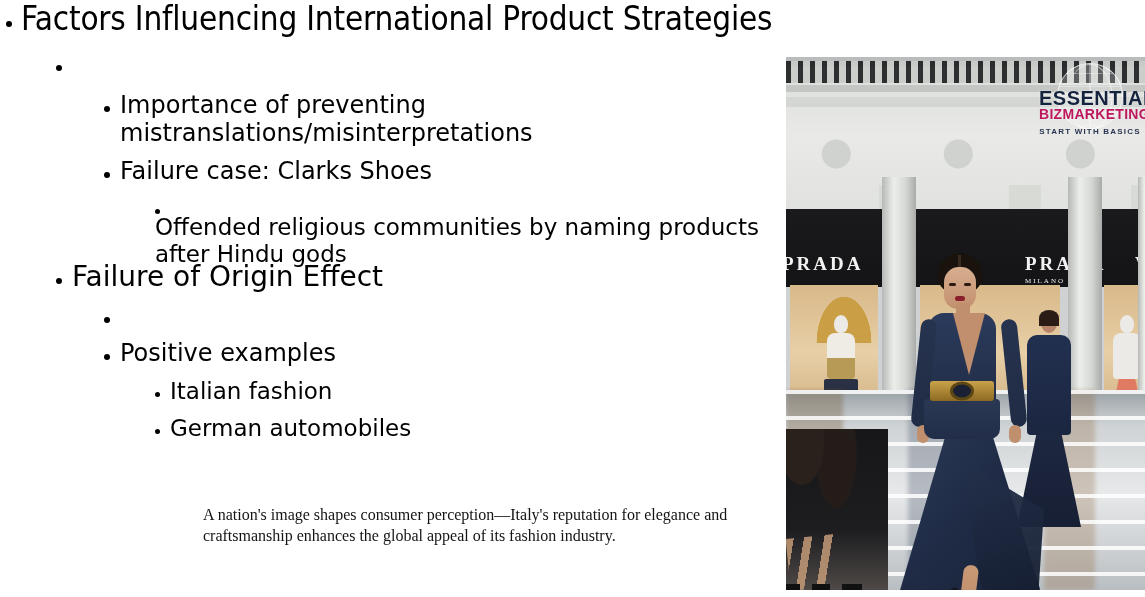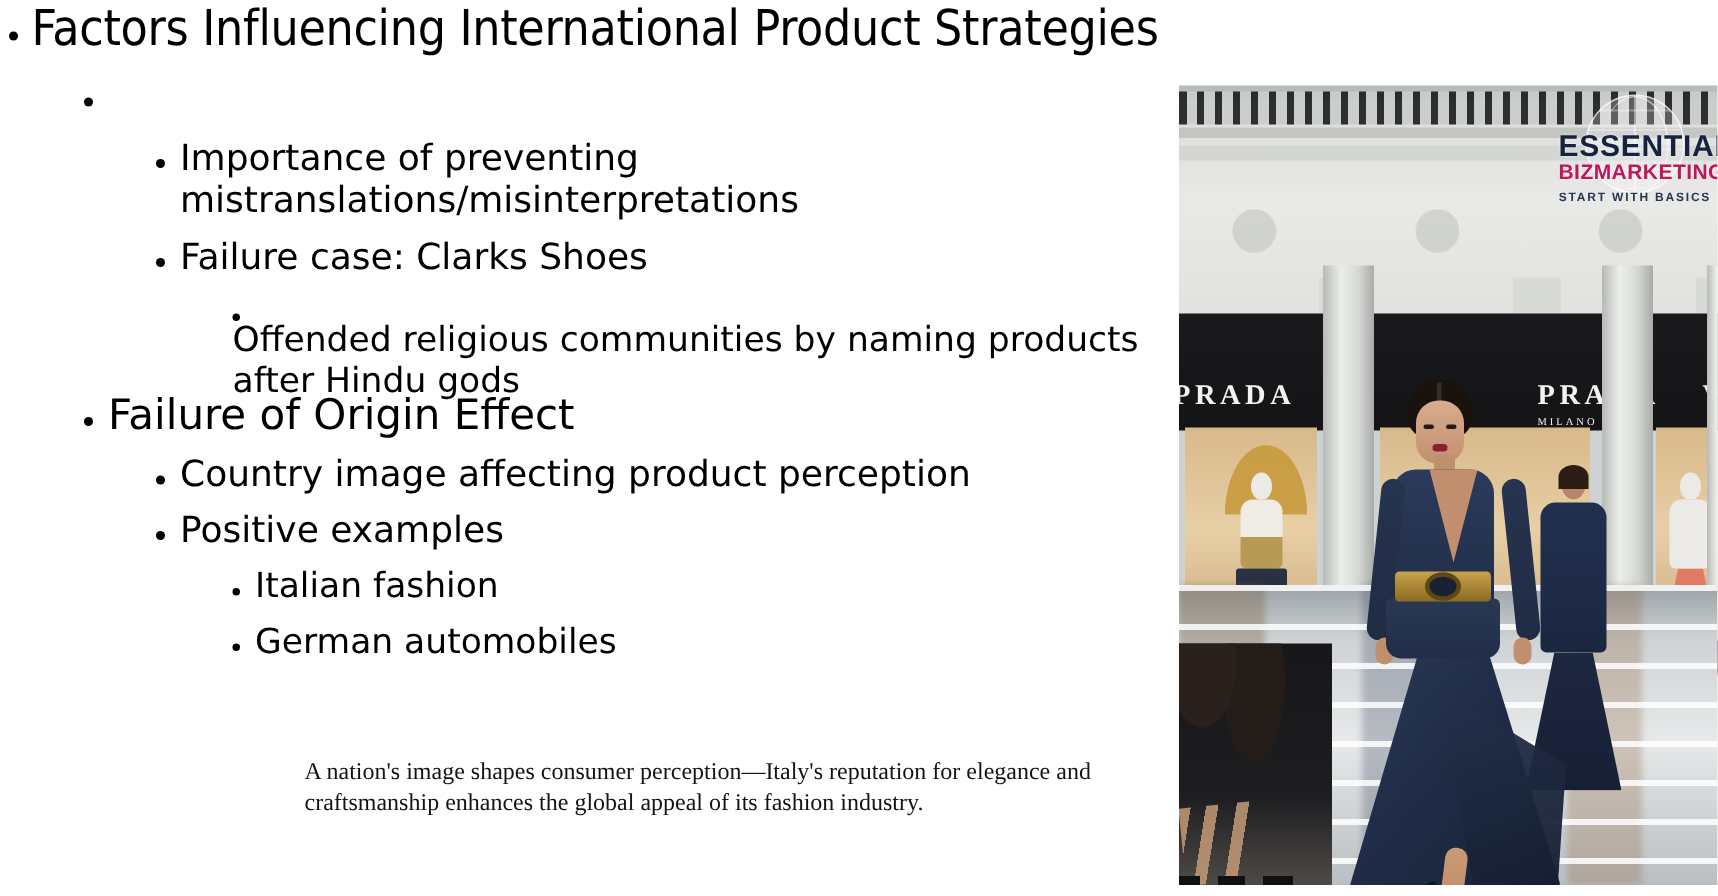--- a/index.html
+++ b/index.html
@@ -469,21 +469,20 @@
       <span class="txt">Offended religious communities by naming products after Hindu gods</span>
     </div>
 
     <div class="line lvl2" id="row-5">
       <span class="bullet"></span>
       <span class="txt">Failure of Origin Effect</span>
     </div>
 
     <div class="line lvl3" id="row-6">
       <span class="bullet"></span>
-      <span class="txt">Country image affecting product perception</span>
     </div>
 
     <div class="line lvl3" id="row-7">
       <span class="bullet"></span>
       <span class="txt">Positive examples</span>
     </div>
 
     <div class="line lvl4" id="row-8">
       <span class="bullet"></span>
       <span class="txt">Italian fashion</span>

